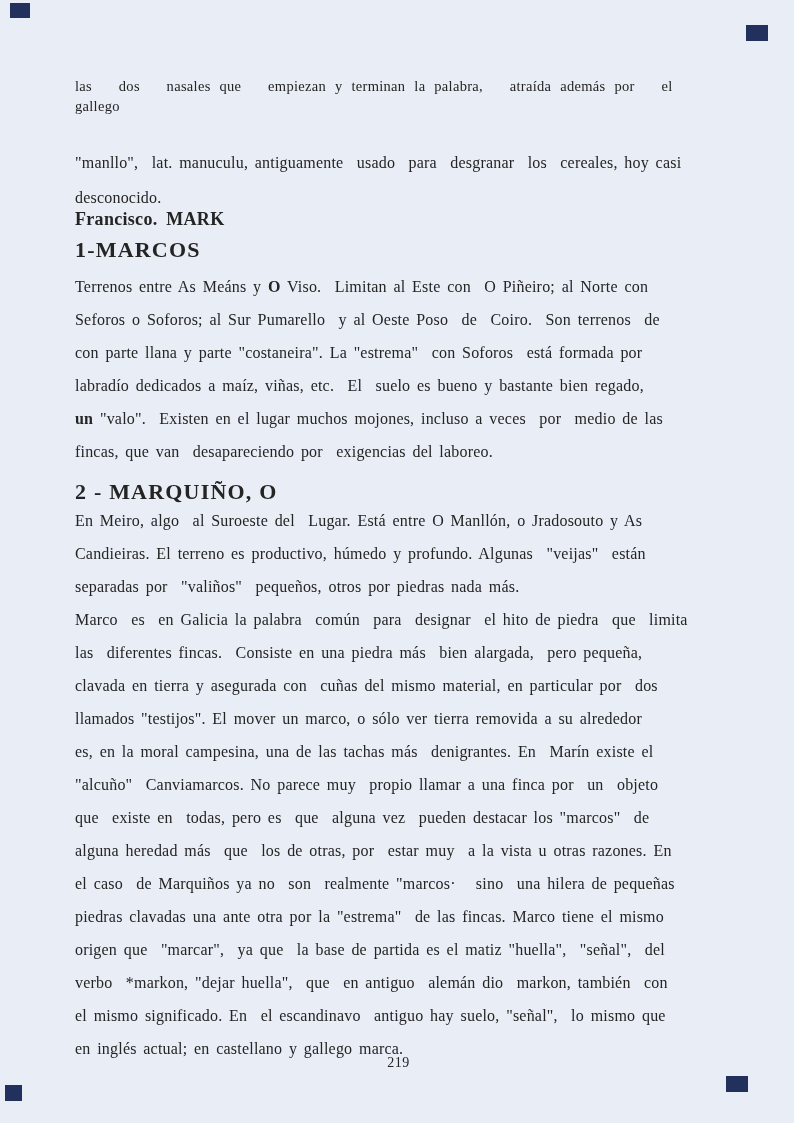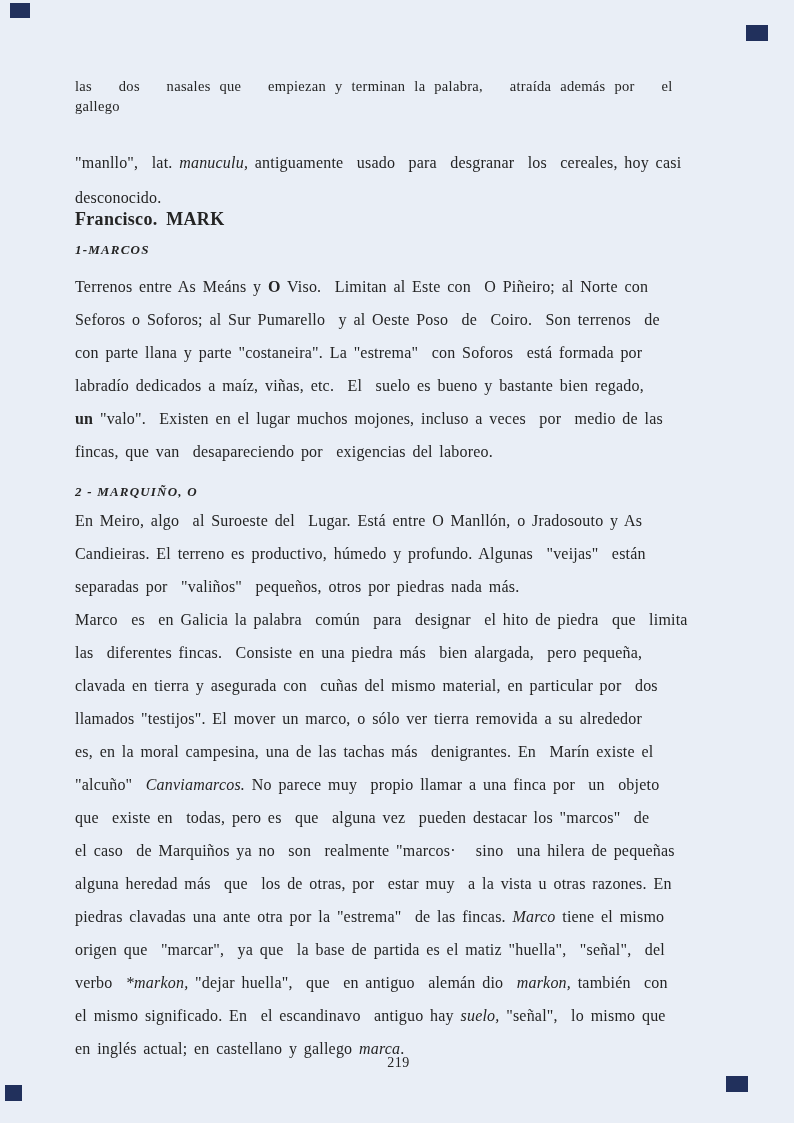--- a/index.html
+++ b/index.html
@@ -14,29 +14,29 @@
   .corner{position:absolute;background:#21305c;}
   .corner.tl{left:10px;top:3px;width:20px;height:15px;}
   .corner.tr{left:746px;top:25px;width:22px;height:16px;}
   .corner.bl{left:5px;top:1085px;width:17px;height:16px;}
   .corner.br{left:726px;top:1076px;width:22px;height:16px;}
   .content{padding:76px 72px 0 75px;}
   .line{white-space:pre;}
   .intro{font-size:14.5px;line-height:20px;word-spacing:5px;letter-spacing:0.3px;margin-bottom:29px;}
   .para{font-size:16px;line-height:33px;word-spacing:2.5px;letter-spacing:0.2px;}
   .para.first{line-height:35px;}
-  .it{font-style:italic;}
+  .it{}
   .bd{font-weight:bold;}
   .signature{
     text-align:left;font-weight:bold;font-size:18px;
     margin-top:-6px;word-spacing:4px;letter-spacing:0.3px;
   }
   .heading{
-    font-size:13px;font-weight:bold;letter-spacing:1.2px;
-    margin:8px 0 8px 0;line-height:24px;font-style:italic;
+    font-size:22px;font-weight:bold;letter-spacing:1.2px;
+    margin:8px 0 8px 0;line-height:24px;
   }
   .heading.second{margin-top:12px;margin-bottom:0;}
   .pagenum{text-align:center;font-size:14px;letter-spacing:0.5px;margin-top:-10px;}
 </style>
 </head>
 <body>
 
 <div class="page">
   <div class="corner tl"></div>
   <div class="corner tr"></div>
@@ -76,22 +76,22 @@
       </div>
 
     <div class="para">
         <div class="line">Marco  es  en Galicia la palabra  común  para  designar  el hito de piedra  que  limita</div>
         <div class="line">las  diferentes fincas.  Consiste en una piedra más  bien alargada,  pero pequeña,</div>
         <div class="line">clavada en tierra y asegurada con  cuñas del mismo material, en particular por  dos</div>
         <div class="line">llamados "testijos". El mover un marco, o sólo ver tierra removida a su alrededor</div>
         <div class="line">es, en la moral campesina, una de las tachas más  denigrantes. En  Marín existe el</div>
         <div class="line">"alcuño"  <span class="it">Canviamarcos.</span> No parece muy  propio llamar a una finca por  un  objeto</div>
         <div class="line">que  existe en  todas, pero es  que  alguna vez  pueden destacar los "marcos"  de</div>
+        <div class="line">alguna heredad más  que  los de otras, por  estar muy  a la vista u otras razones. En</div>
         <div class="line">el caso  de Marquiños ya no  son  realmente "marcos·   sino  una hilera de pequeñas</div>
-        <div class="line">alguna heredad más  que  los de otras, por  estar muy  a la vista u otras razones. En</div>
         <div class="line">piedras clavadas una ante otra por la "estrema"  de las fincas. <span class="it">Marco</span> tiene el mismo</div>
         <div class="line">origen que  "marcar",  ya que  la base de partida es el matiz "huella",  "señal",  del</div>
         <div class="line">verbo  <span class="it">*markon,</span> "dejar huella",  que  en antiguo  alemán dio  <span class="it">markon,</span> también  con</div>
         <div class="line">el mismo significado. En  el escandinavo  antiguo hay <span class="it">suelo,</span> "señal",  lo mismo que</div>
         <div class="line">en inglés actual; en castellano y gallego <span class="it">marca</span>.</div>
       </div>
 
     <div class="pagenum">219</div>
   </div>
 </div>

